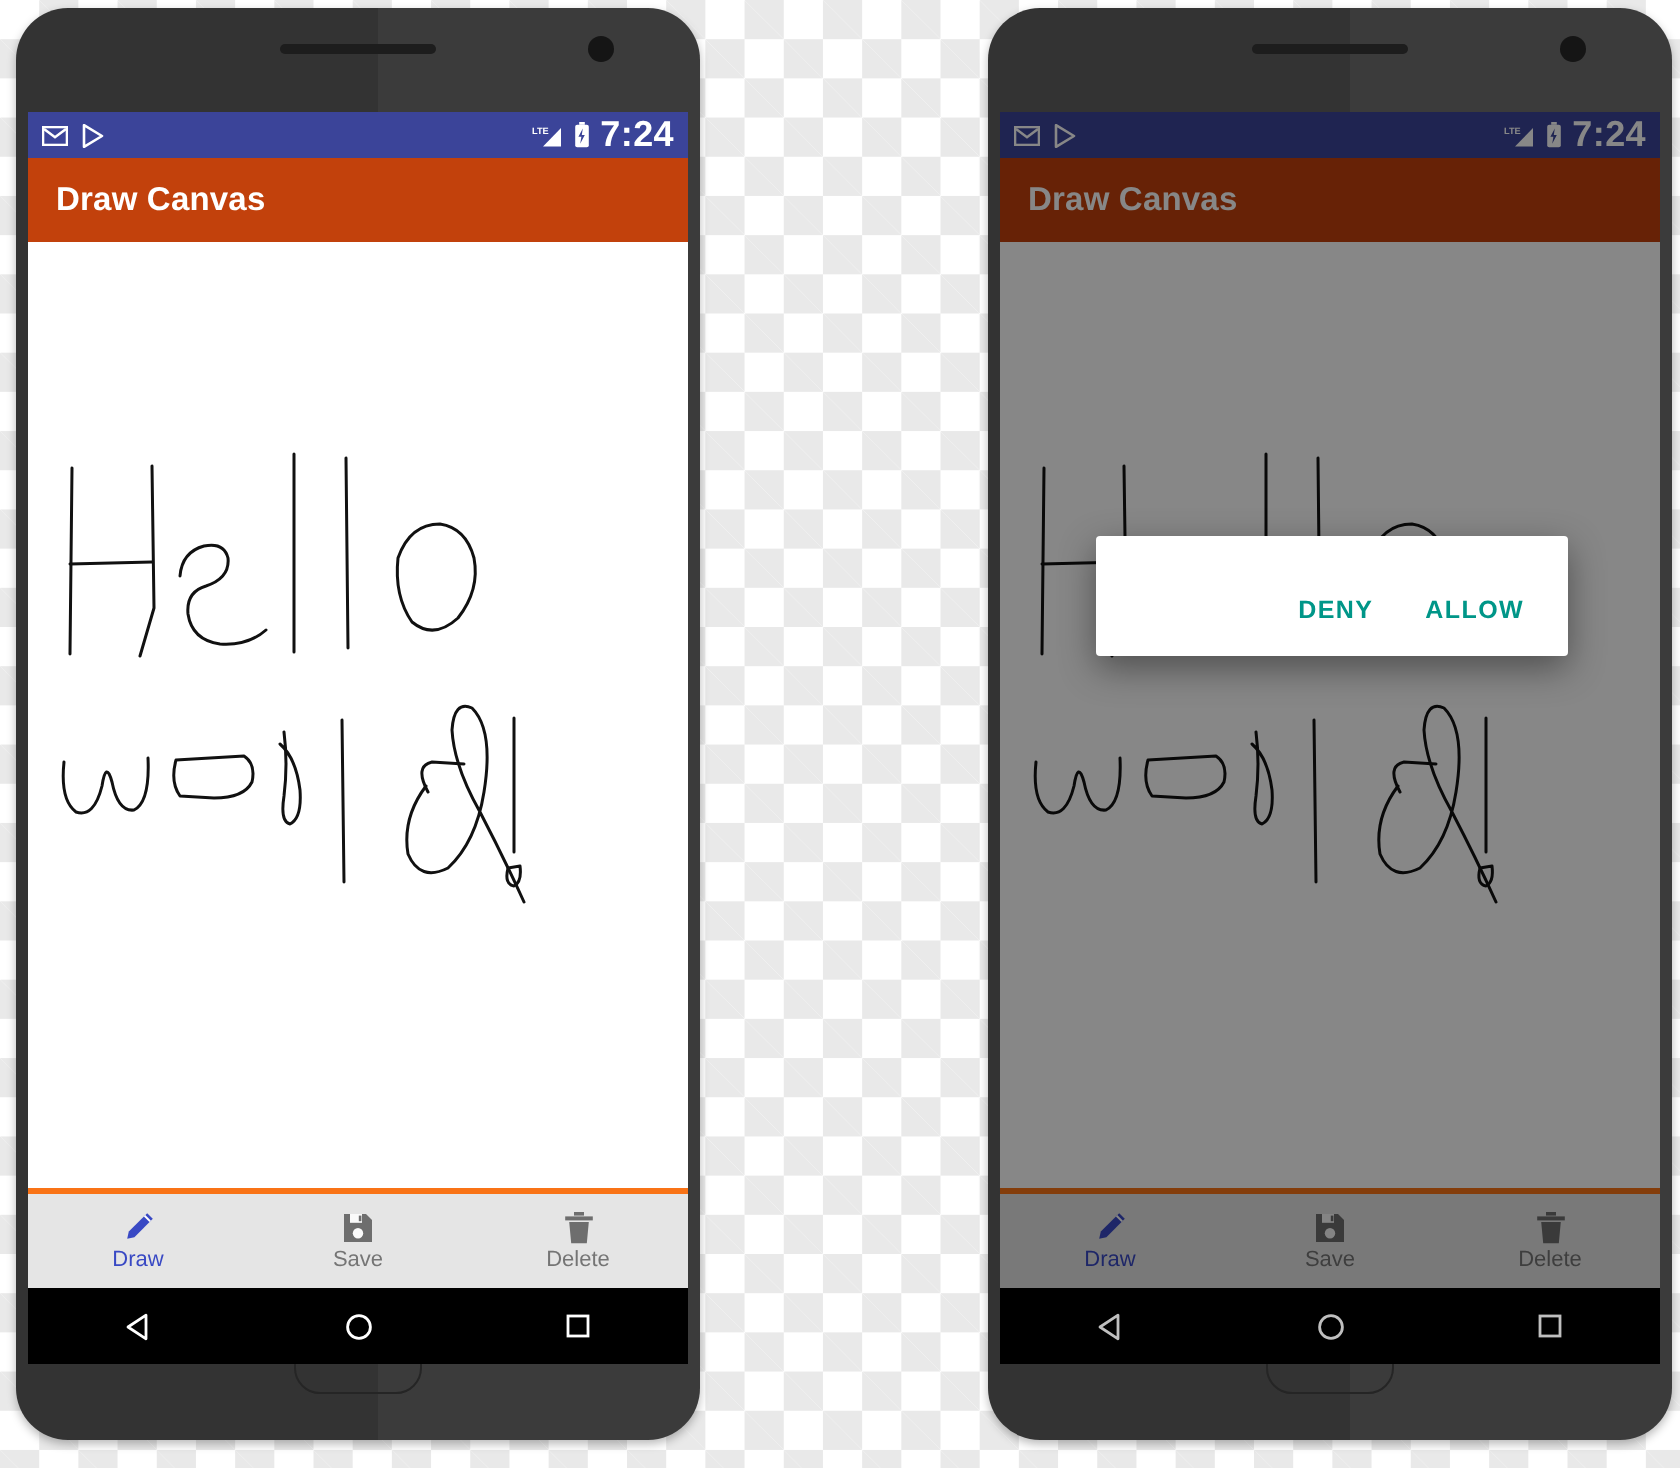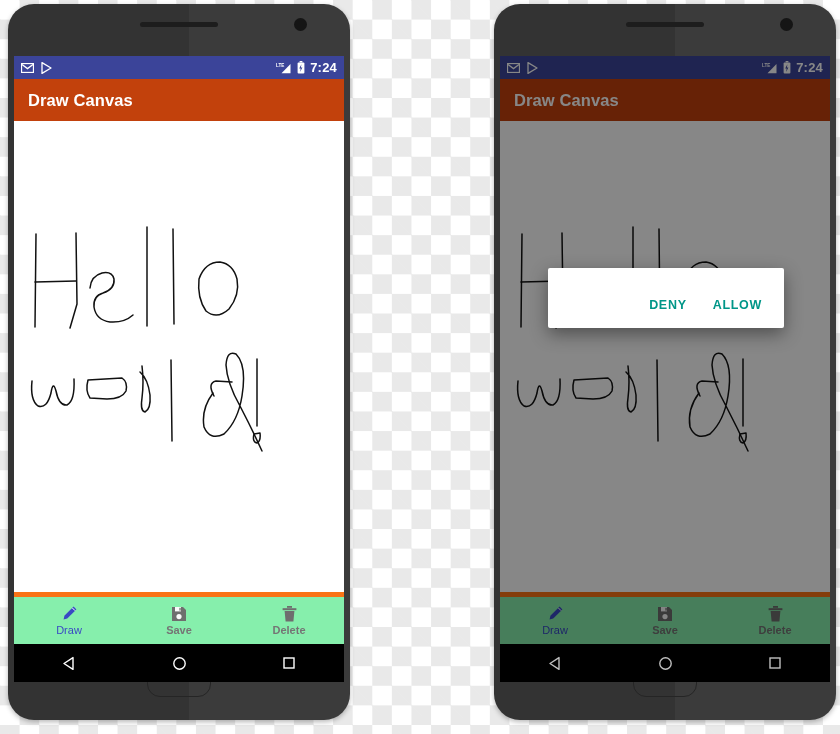--- a/index.html
+++ b/index.html
@@ -54,48 +54,48 @@
     background:#ffffff;overflow:hidden;
   }
 
   
   .statusbar{
     height:23px;background:#3b4499;color:#ffffff;
     display:flex;align-items:center;padding:0 7px;font-size:11px;position:relative;z-index:2;
   }
   .sb-left{display:flex;align-items:center;gap:7px;}
   .sb-right{margin-left:auto;display:flex;align-items:center;gap:5px;}
-  .sb-time{font-size:13px;font-weight:bold;letter-spacing:.2px;}
+  .sb-time{font-size:18px;font-weight:bold;letter-spacing:.2px;}
   .ico{display:block;}
 
   
   .toolbar{
     height:42px;background:#c2410c;color:#ffffff;
     display:flex;align-items:center;padding:0 14px;position:relative;z-index:2;
   }
   .toolbar-title{font-size:16.5px;font-weight:bold;letter-spacing:.1px;}
 
   
   .canvas{
     position:absolute;left:0;right:0;top:65px;bottom:47px;background:#ffffff;
   }
   .canvas svg{display:block;width:100%;height:100%;}
 
   
   .bottomnav{
     position:absolute;left:0;right:0;bottom:0;height:47px;
-    background:#86efac;border-top:5px solid #f97316;
+    background:#e5e5e5;border-top:3px solid #f97316;
     display:flex;align-items:center;
   }
   .navitem{
     flex:1;display:flex;flex-direction:column;align-items:center;justify-content:center;gap:3px;
   }
   .navlabel{font-size:11px;line-height:1;}
   .navitem.active .navlabel{color:#3949c4;}
-  .navitem.inactive .navlabel{color:#757575;font-weight:bold;}
+  .navitem.inactive .navlabel{color:#757575;}
 
   
   .sysnav{
     position:absolute;left:6px;right:6px;top:640px;height:38px;
     background:#000000;display:flex;align-items:center;justify-content:space-around;
   }
   .sysnav .navbtn{display:flex;align-items:center;justify-content:center;width:44px;height:38px;}
 
   
   .scrim{

